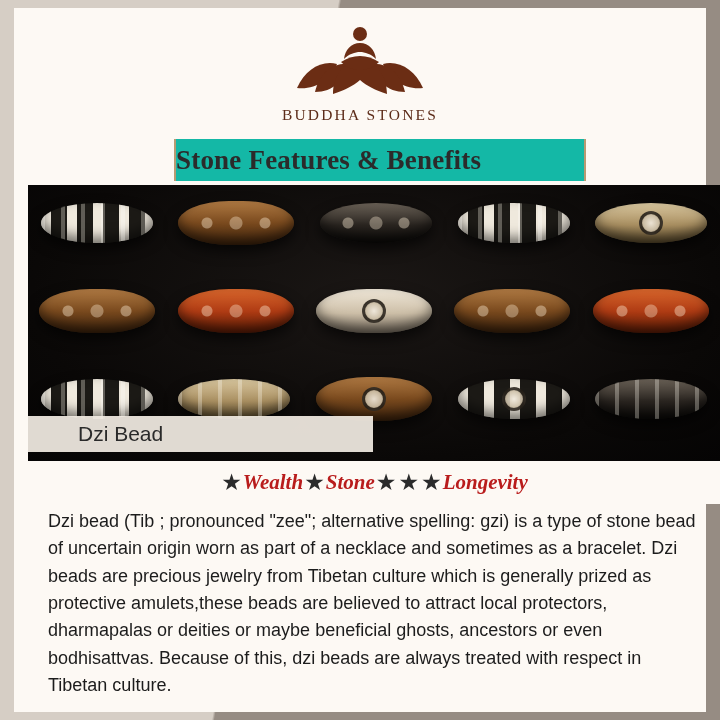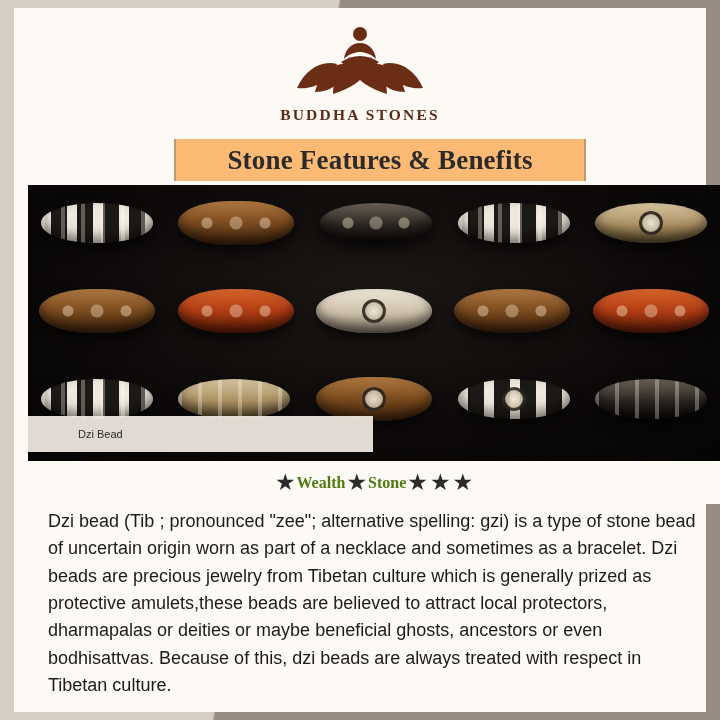--- a/index.html
+++ b/index.html
@@ -45,35 +45,34 @@
   }
   .lotus {
     display: block;
     margin: 0 auto;
   }
   .brand {
     margin-top: 2px;
     font-size: 15.5px;
     letter-spacing: 2.2px;
     color: #5c2b18;
-    font-weight: 700;
+    font-weight: 400;
     font-family: "Liberation Serif", serif;
   }
   .title-band {
     position: absolute;
     left: 160px;
     top: 131px;
     width: 408px;
     height: 42px;
-    background: #fdba74;
+    background: #14b8a6;
     border-left: 2px solid #b89a72;
     border-right: 2px solid #b89a72;
     display: flex;
     align-items: center;
-    justify-content: center;
   }
   .title-band .title {
     font-family: "Liberation Serif", serif;
     font-weight: 700;
     font-size: 27px;
     color: #2b2b2b;
     letter-spacing: 0.2px;
   }
   .photo {
     position: absolute;
@@ -169,43 +168,44 @@
     position: absolute;
     left: 14px;
     top: 408px;
     width: 345px;
     height: 36px;
     background: rgba(243,237,228,0.92);
     display: flex;
     align-items: center;
     padding-left: 50px;
     box-sizing: border-box;
-    font-size: 11px;
+    font-size: 21px;
     color: #2a2a2a;
     font-family: "Liberation Sans", sans-serif;
   }
   .benefits {
     position: absolute;
     left: 14px;
     top: 453px;
     width: 692px;
     height: 43px;
     display: flex;
     align-items: center;
     justify-content: center;
     background: #fdf9f4;
   }
   .benefits .item {
     display: flex;
     align-items: center;
     font-family: "Liberation Serif", serif;
-    font-size: 16px;
+    font-size: 21px;
     font-weight: 700;
-    color: #4d7c0f;
+    color: #b91c1c;
     white-space: nowrap;
+    font-style: italic;
   }
   .benefits .star {
     color: #2b2b2b;
     font-size: 23px;
     margin: 0 1px;
   }
   .body-text {
     position: absolute;
     left: 34px;
     top: 500px;
@@ -308,18 +308,19 @@
     <div class="caption">Dzi Bead</div>
 
     <div class="benefits">
       <span class="star">★</span>
       <span class="item">Wealth</span>
       <span class="star">★</span>
       <span class="item">Stone</span>
       <span class="star">★</span>
       <span class="star">★</span>
       <span class="star">★</span>
+      <span class="item">Longevity</span>
     </div>
 
     <div class="body-text">Dzi bead (Tib ; pronounced "zee"; alternative spelling: gzi) is a type of stone bead of uncertain origin worn as part of a necklace and sometimes as a bracelet. Dzi beads are precious jewelry from Tibetan culture which is generally prized as protective amulets,these beads are believed to attract local protectors, dharmapalas or deities or maybe beneficial ghosts, ancestors or even bodhisattvas. Because of this, dzi beads are always treated with respect in Tibetan culture.</div>
 
   </div>
 </div>
 
 </body></html>

